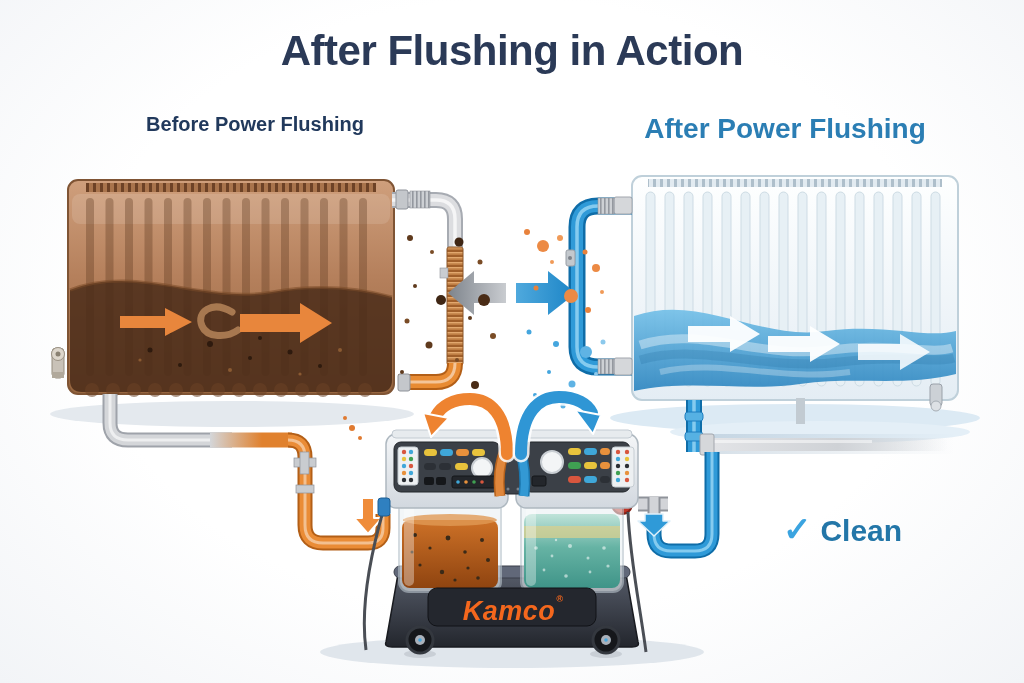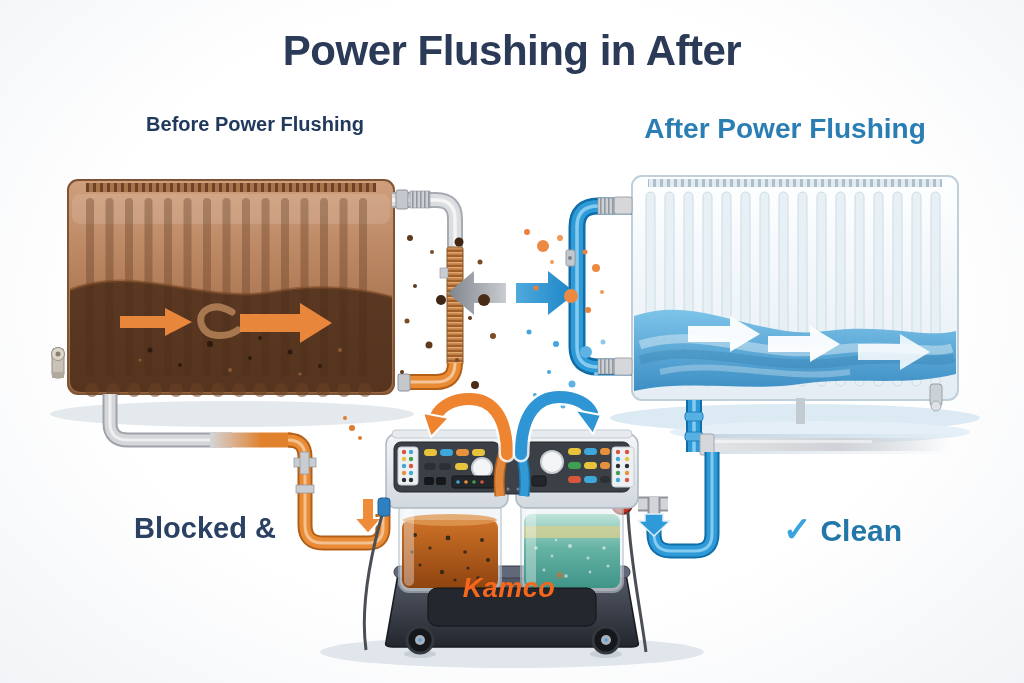--- a/index.html
+++ b/index.html
@@ -12,21 +12,21 @@
   #stage svg{position:absolute;inset:0;}
   .txt{position:absolute;z-index:5;text-align:center;line-height:1.2;}
   .title{left:0;top:26px;width:1024px;font-size:42px;font-weight:800;color:#2b3a57;letter-spacing:-0.5px;}
   .h-before{left:55px;top:112px;width:400px;font-size:20px;color:#21395c;}
   .h-before .pre{font-weight:600;}
   .h-before .bold{font-weight:800;}
   .h-after{left:585px;top:112px;width:400px;font-size:28px;font-weight:800;color:#2b7eb4;text-align:center;}
   .cap-left{left:85px;top:510px;width:240px;font-size:29px;font-weight:800;color:#2b4164;line-height:1.3;}
   .cap-right{left:735px;top:508px;width:215px;font-size:30px;font-weight:800;color:#2376a8;line-height:1.28;}
   .cap-right .check{color:#3ba4e0;font-size:34px;margin-right:9px;font-weight:800;}
-  .brand{left:428px;top:572px;width:170px;z-index:6;
+  .brand{left:428px;top:595px;width:170px;z-index:6;
          font-size:27px;font-weight:800;font-style:italic;color:#f4671d;letter-spacing:0.5px;}
   .brand sup{font-size:9px;vertical-align:top;line-height:1;margin-left:1px;}
 </style>
 </head>
 <body>
 
 <div id="stage">
 
 <svg width="1024" height="683" viewBox="0 0 1024 683" aria-hidden="true">
   <defs>
@@ -478,32 +478,31 @@
     <g fill="none">
       <path d="M521 454 C521 412 539 397 559 397 C576 397 588 404 592 413" stroke="#ffffff" stroke-width="17" opacity="0.85" stroke-linecap="round"></path>
       <path d="M521 454 C521 412 539 397 559 397 C576 397 588 404 592 413" stroke="#2f96d5" stroke-width="12" stroke-linecap="round"></path>
       <polygon points="601,415 575,410 593,434" fill="#2f96d5" stroke="#ffffff" stroke-width="2" stroke-linejoin="round"></polygon>
     </g>
 
     <rect x="378" y="498" width="12" height="18" rx="3" fill="#2f80c0" stroke="#1d5e94"></rect>
   </g>
 </svg>
 
-<div class="txt title">Power Flushing in After</div>
+<div class="txt title">After Flushing in Action</div>
 
 <div class="txt h-before">
   <span class="pre">Before</span>
   <span> </span>
   <span class="bold">Power Flushing</span>
 </div>
 
 <div class="txt h-after">After Power Flushing</div>
 
 <div class="txt cap-left">
-  <div>Blocked &amp;</div>
 </div>
 
 <div class="txt cap-right">
   <div>
     <span class="check">✓</span><span>Clean</span>
   </div>
 </div>
 
 <div class="txt brand">
   <span>Kamco</span><sup>®</sup>

